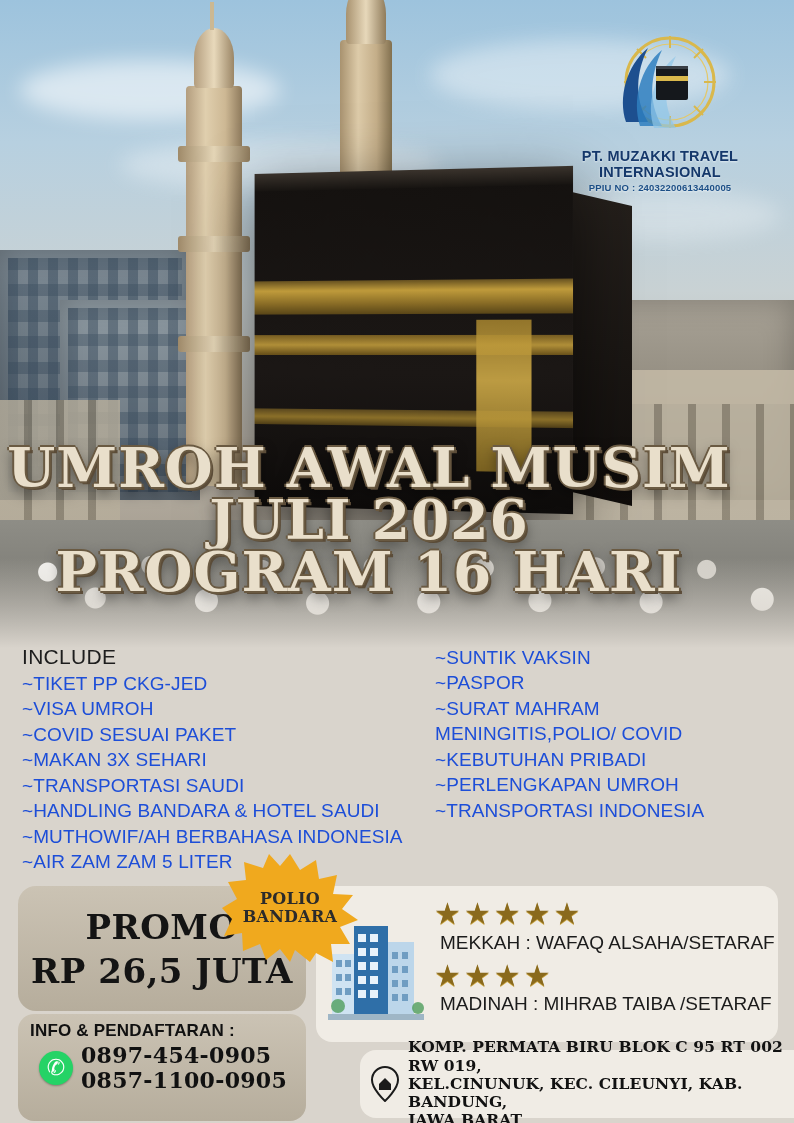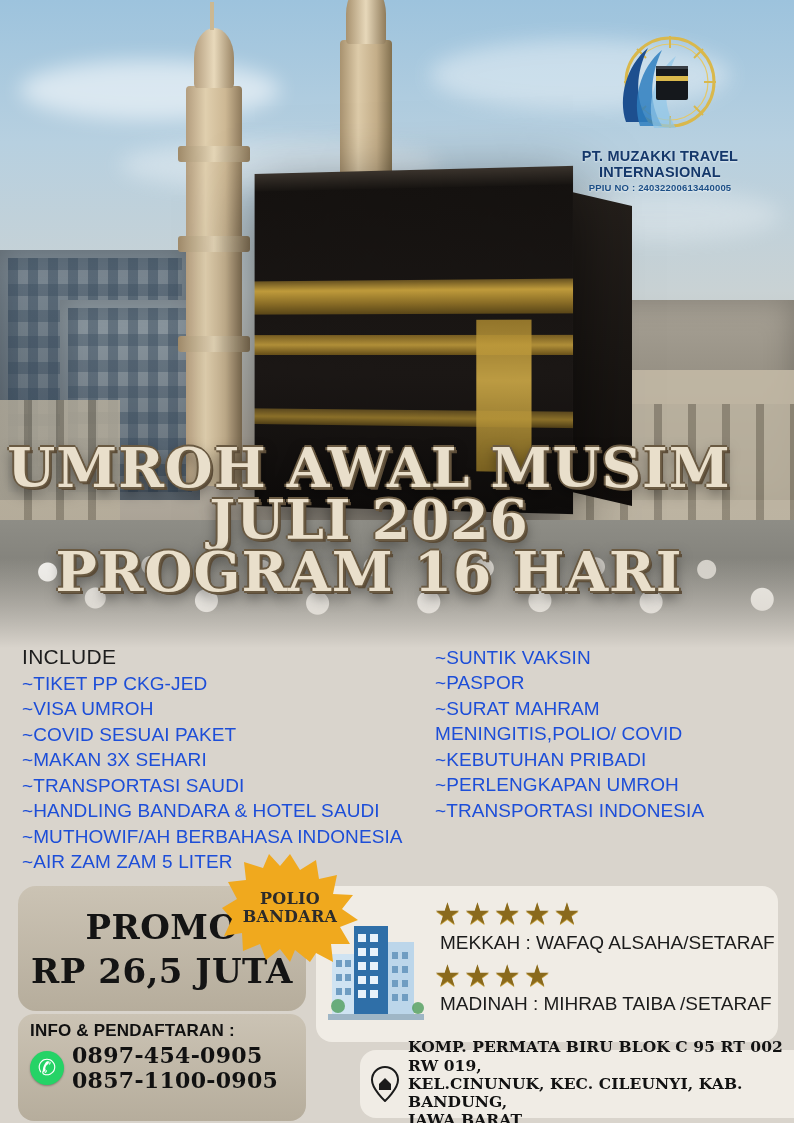--- a/index.html
+++ b/index.html
@@ -261,21 +261,21 @@
   
   .info-panel {
     position: absolute; left: 18px; top: 1014px; width: 288px; height: 107px;
     background: linear-gradient(to bottom, #cbc3b4, #b6ad9c);
     border-radius: 16px; z-index: 6; padding: 7px 10px 8px 12px;
   }
   .info-title {
     font-size: 17px; font-weight: bold; color: #111; letter-spacing: .2px;
     margin-bottom: 2px;
   }
-  .info-row { display: flex; align-items: center; gap: 8px; }
+  .info-row { display: flex; align-items: center; gap: 8px; justify-content: center; }
   .wa-icon {
     width: 34px; height: 34px; border-radius: 50%;
     background: #25d366; position: relative; flex: 0 0 34px;
     box-shadow: 0 1px 2px rgba(0,0,0,.3);
   }
   .wa-icon:after {
     content: "✆"; position: absolute; inset: 0; color: #fff;
     font-size: 22px; display: flex; align-items: center; justify-content: center;
   }
   .phones { font-family: "DejaVu Serif", serif; font-weight: bold; }

